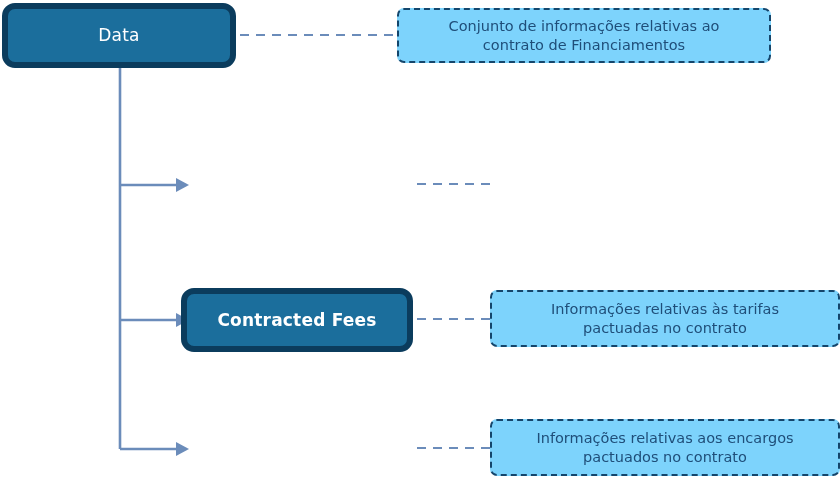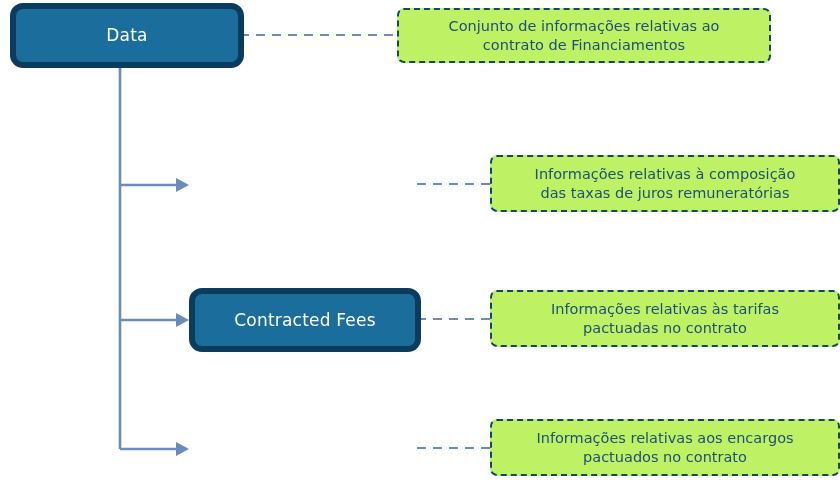--- a/index.html
+++ b/index.html
@@ -32,49 +32,48 @@
     border: 6px solid #0b3c5d;
     border-radius: 13px;
     color: #ffffff;
     display: flex;
     align-items: center;
     justify-content: center;
     text-align: right;
     line-height: 1.22;
     letter-spacing: 0.2px;
     z-index: 3;
-    margin-left: 8px;
   }
   .node-label {
     display: block;
     padding: 0 10px;
     white-space: pre-line;
   }
   .node-root {
     left: 2px;
     top: 3px;
     width: 234px;
     height: 65px;
     font-size: 17px;
     font-weight: 400;
   }
   .node-child {
     left: 181px;
     width: 232px;
     height: 64px;
     font-size: 17px;
-    font-weight: 400;
+    font-weight: 700;
   }
   .node-c1 { top: 153px; font-weight: 700; }
   .node-c2 { top: 288px; }
   .node-c3 { top: 417px; }
   .note {
     position: absolute;
     box-sizing: border-box;
-    background: #bef264;
+    background: #7dd3fc;
     border: 2px dashed #14456b;
     border-radius: 7px;
     color: #1f4e79;
     font-size: 14.5px;
     line-height: 1.3;
     display: flex;
     align-items: center;
     justify-content: center;
     text-align: center;
     z-index: 3;
@@ -141,24 +140,20 @@
   <div class="node node-child node-c2">
     <span class="node-label">Contracted Fees</span>
   </div>
 
 
   <div class="note note-root">
     <span class="note-text">Conjunto de informações relativas ao
 contrato de Financiamentos</span>
   </div>
 
-  <div class="note note-c1">
-    <span class="note-text">Informações relativas à composição
-das taxas de juros remuneratórias</span>
-  </div>
 
   <div class="note note-c3">
     <span class="note-text">Informações relativas aos encargos
 pactuados no contrato</span>
   </div>
 
   <div class="note note-c2">
     <span class="note-text">Informações relativas às tarifas
 pactuadas no contrato</span>
   </div>

